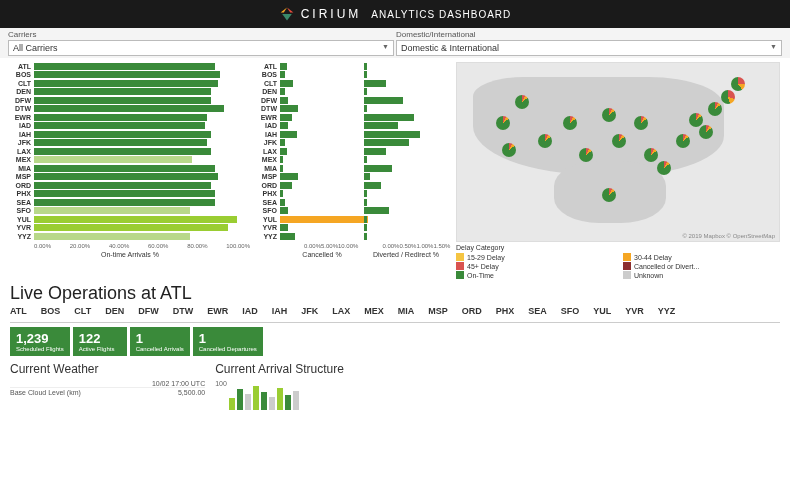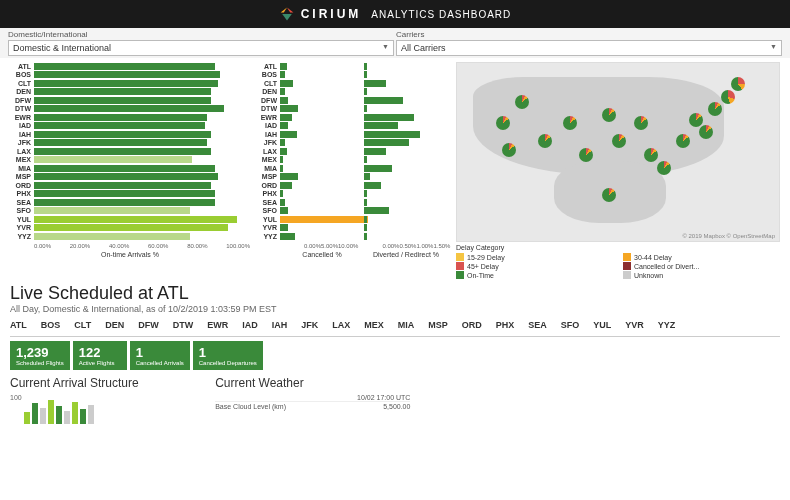--- a/index.html
+++ b/index.html
@@ -1,20 +1,20 @@
 <!DOCTYPE html>
 <html><head>
 <meta charset="utf-8">
 <style>
 * { margin: 0; padding: 0; box-sizing: border-box; }
 body { font-family: Arial, sans-serif; font-size: 10px; background: #fff; width: 790px; height: 500px; overflow: hidden; color: #333; }
 .header { background: #1a1a1a; height: 28px; display: flex; align-items: center; justify-content: center; color: #fff; }
 .logo { display: flex; align-items: center; gap: 6px; }
 .logo-icon { width: 16px; height: 16px; position: relative; }
-.logo-text { letter-spacing: 3px; font-size: 12px; font-weight: 700; }
+.logo-text { letter-spacing: 3px; font-size: 12px; font-weight: 400; }
 .logo-sub { font-size: 10px; font-weight: 300; margin-left: 4px; letter-spacing: 1px; }
 .filters { display: flex; gap: 2px; padding: 2px 8px; background: #f4f4f4; }
 .filter-col { flex: 1; }
 .filter-label { font-size: 8px; color: #555; margin-bottom: 1px; }
 .filter-select { width: 100%; border: 1px solid #bbb; background: #fff; font-size: 9px; padding: 2px 4px; height: 16px; position: relative; }
 .filter-select::after { content: "▼"; position: absolute; right: 4px; top: 2px; font-size: 7px; color: #666; }
 .section { padding: 4px 10px; }
 .title-lg { font-size: 18px; font-weight: 300; color: #222; }
 .subtitle { font-size: 9px; color: #666; margin-bottom: 4px; }
 .live-ops { display: flex; gap: 8px; }
@@ -69,26 +69,26 @@
           <polygon points="4,10 16,10 10,18" fill="#3a8a6a"></polygon>
         </svg>
     </span>
     <span class="logo-text">CIRIUM</span>
     <span class="logo-sub">ANALYTICS DASHBOARD</span>
   </div>
 </div>
 
 <div class="filters">
   <div class="filter-col">
+    <div class="filter-label">Carriers</div>
+    <div class="filter-select"><span>All Carriers</span></div>
+  </div>
+  <div class="filter-col">
     <div class="filter-label">Domestic/International</div>
     <div class="filter-select"><span>Domestic &amp; International</span></div>
-  </div>
-  <div class="filter-col">
-    <div class="filter-label">Carriers</div>
-    <div class="filter-select"><span>All Carriers</span></div>
   </div>
 </div>
 
 <div class="section">
 
   <div class="live-ops">
 
     <div class="chart-ontime">
       <div id="ontime-bars">
           <div class="hbar-row">
@@ -583,22 +583,21 @@
               <span class="legend-sw" style="background:#cccccc"></span>
               <span>Unknown</span>
             </div>
           </div>
       </div>
     </div>
   </div>
 </div>
 
 <div class="section" style="padding-top:0">
-  <div class="title-lg">Live Scheduled at ATL</div>
-  <div class="subtitle">All Day, Domestic &amp; International, as of 10/2/2019 1:03:59 PM EST</div>
+  <div class="title-lg">Live Operations at ATL</div>
   <div class="tabs" id="tabs">
       <div class="tab-item active">ATL</div>
       <div class="tab-item ">BOS</div>
       <div class="tab-item ">CLT</div>
       <div class="tab-item ">DEN</div>
       <div class="tab-item ">DFW</div>
       <div class="tab-item ">DTW</div>
       <div class="tab-item ">EWR</div>
       <div class="tab-item ">IAD</div>
       <div class="tab-item ">IAH</div>
@@ -631,40 +630,40 @@
             <div class="stat-val">1</div>
             <div class="stat-label">Cancelled Arrivals</div>
           </div>
           <div class="stat-card">
             <div class="stat-val">1</div>
             <div class="stat-label">Cancelled Departures</div>
           </div>
         </div>
       <div class="lower">
         <div class="lower-col">
+          <div class="lower-title">Current Weather</div>
+          <div style="text-align:right;font-size:7px;color:#555;margin-top:4px">10/02 17:00 UTC</div>
+          <div id="weather-rows">
+              <div class="weather-row">
+                <span>Base Cloud Level (km)</span>
+                <span>5,500.00</span>
+              </div>
+            </div>
+        </div>
+        <div class="lower-col">
           <div class="lower-title">Current Arrival Structure</div>
           <div style="display:flex;align-items:flex-end;height:30px;gap:2px;margin-top:4px">
             <span class="mini-axis" style="align-self:flex-start">100</span>
             <div style="width:6px;height:40%;background:#9acd32"></div>
             <div style="width:6px;height:70%;background:#3a8a3a"></div>
             <div style="width:6px;height:55%;background:#ccc"></div>
             <div style="width:6px;height:80%;background:#9acd32"></div>
             <div style="width:6px;height:60%;background:#3a8a3a"></div>
             <div style="width:6px;height:45%;background:#ccc"></div>
             <div style="width:6px;height:75%;background:#9acd32"></div>
             <div style="width:6px;height:50%;background:#3a8a3a"></div>
             <div style="width:6px;height:65%;background:#ccc"></div>
           </div>
         </div>
-        <div class="lower-col">
-          <div class="lower-title">Current Weather</div>
-          <div style="text-align:right;font-size:7px;color:#555;margin-top:4px">10/02 17:00 UTC</div>
-          <div id="weather-rows">
-              <div class="weather-row">
-                <span>Base Cloud Level (km)</span>
-                <span>5,500.00</span>
-              </div>
-            </div>
-        </div>
       </div>
     </div>
   </div>
 </div>
 
 </body></html>

